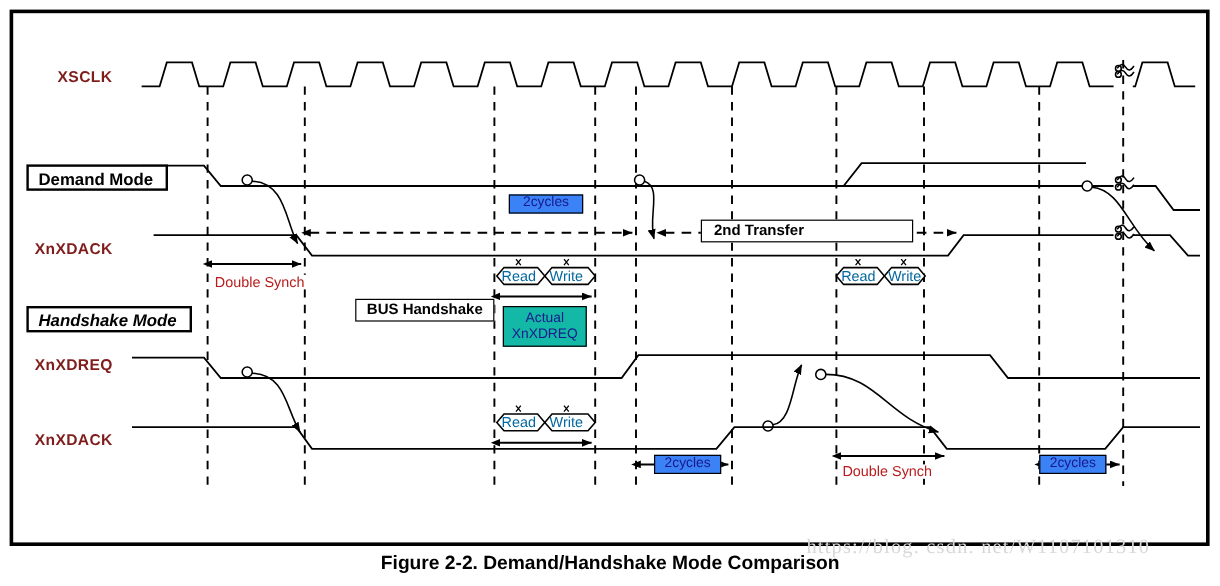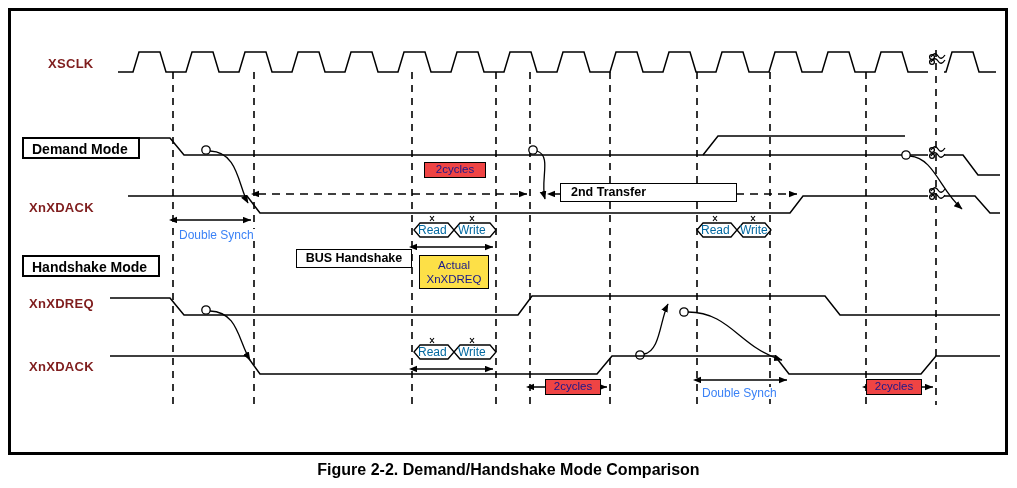--- a/index.html
+++ b/index.html
@@ -48,37 +48,37 @@
     display:flex;align-items:center;
     box-sizing:border-box;white-space:nowrap;
     line-height:1;
   }
   .ann-box.pad-left{padding-left:10px;}
   .ann-box.center{justify-content:center;}
 
   
   .meas-box{
     position:absolute;
-    border:1px solid #000;background:#ef4444;
+    border:1px solid #000;background:#3b82f6;
     font-size:11.5px;color:#18188c;
     display:flex;align-items:center;justify-content:center;
     box-sizing:border-box;white-space:nowrap;line-height:1;
   }
 
   
   .meas-text{
     position:absolute;
-    font-size:12px;color:#3b82f6;white-space:nowrap;
+    font-size:12px;color:#b91c1c;white-space:nowrap;
     background:#fff;padding:0 2px;line-height:1;
   }
 
   
   .stack-box{
     position:absolute;
-    border:1px solid #000;background:#fde047;
+    border:1px solid #000;background:#14b8a6;
     font-size:11.5px;color:#18188c;
     display:flex;flex-direction:column;align-items:center;justify-content:center;
     box-sizing:border-box;line-height:1.25;white-space:nowrap;
   }
 
   
   .bus-word{
     position:absolute;
     font-size:12px;color:#0369a1;white-space:nowrap;
     line-height:1;
@@ -288,26 +288,26 @@
   <div class="sig-label" style="left:29px;top:137px;">XnXDREQ</div>
 
   <div class="sig-label" style="left:29px;top:200px;">XnXDACK</div>
 
   <div class="sig-label" style="left:29px;top:296px;">XnXDREQ</div>
 
   <div class="sig-label" style="left:29px;top:359px;">XnXDACK</div>
 
   <div class="mode-box" style="left:22px;top:95px;width:118px;height:22px;margin-top:42px;">Demand Mode</div>
 
-  <div class="mode-box" style="left:22px;top:255px;width:138px;height:22px;">Handshake Mode</div>
+  <div class="mode-box" style="left:22px;top:255px;width:138px;height:22px;font-style:italic;">Handshake Mode</div>
 
   <div class="meas-box" style="left:424px;top:162px;width:62px;height:16px;">2cycles</div>
 
 
-  <div class="ann-box pad-left" style="left:560px;top:183px;width:177px;height:19px;">2nd Transfer</div>
+  <div class="ann-box pad-left" style="left:584px;top:183px;width:177px;height:19px;">2nd Transfer</div>
 
   <div class="meas-text" style="left:177px;top:229px;">Double Synch</div>
 
   <div class="ann-box center" style="left:296px;top:249px;width:116px;height:19px;">BUS Handshake</div>
 
   <div class="stack-box" style="left:419px;top:255px;width:70px;height:34px;">
     <span>Actual</span>
     <span>XnXDREQ</span>
   </div>
 
@@ -319,16 +319,17 @@
 
   <div class="bus-word" style="left:418px;top:346px;">Read</div>
   <div class="bus-word" style="left:458px;top:346px;">Write</div>
 
   <div class="meas-box" style="left:545px;top:379px;width:56px;height:16px;">2cycles</div>
 
   <div class="meas-text" style="left:700px;top:387px;">Double Synch</div>
 
   <div class="meas-box" style="left:866px;top:379px;width:56px;height:16px;">2cycles</div>
 
+  <div class="watermark">https://blog. csdn. net/W1107101310</div>
 
   <div class="caption">Figure 2-2. Demand/Handshake Mode Comparison</div>
 
 </div>
 
 </body></html>

